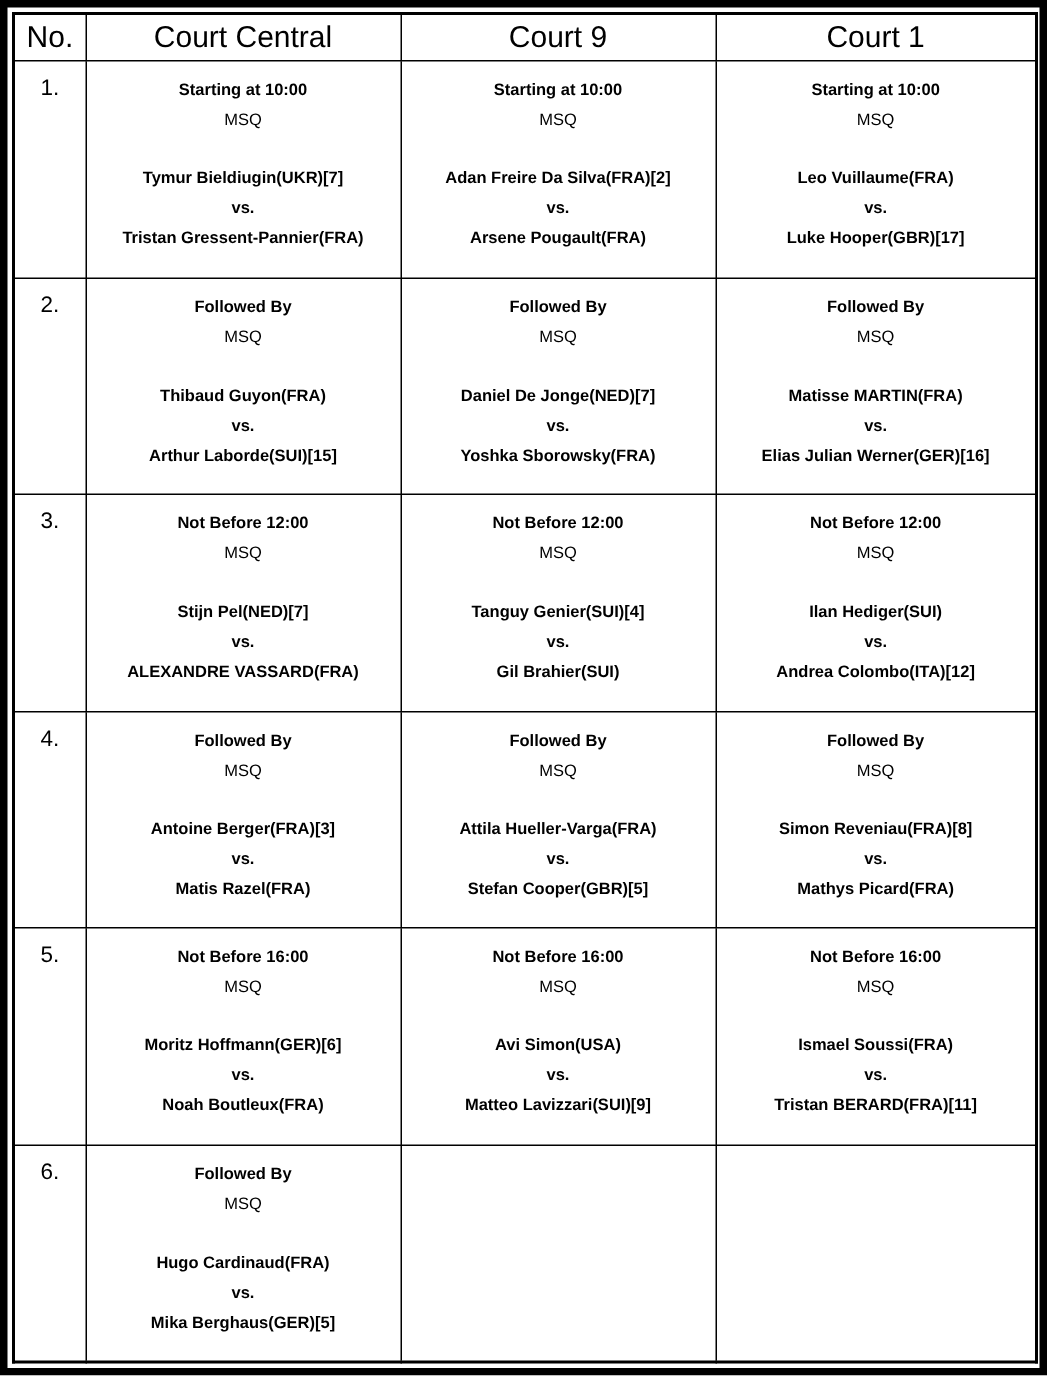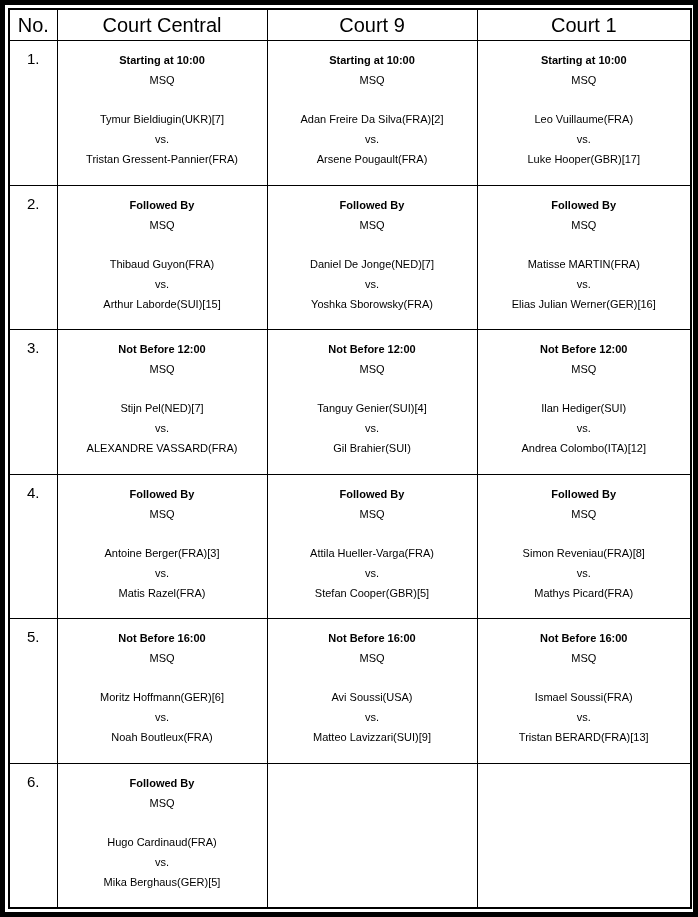--- a/index.html
+++ b/index.html
@@ -53,20 +53,21 @@
     line-height: 20px;
   }
   .event {
     line-height: 20px;
   }
   .spacer {
     height: 19px;
   }
   .player, .vs {
     line-height: 20px;
+    font-weight: bold;
   }
 </style>
 </head>
 <body>
 
 <div class="frame">
   <table class="schedule">
     <colgroup>
       <col style="width:48px">
       <col style="width:210px">
@@ -197,31 +198,31 @@
           <div class="event">MSQ</div>
           <div class="spacer"></div>
           <div class="player">Moritz Hoffmann(GER)[6]</div>
           <div class="vs">vs.</div>
           <div class="player">Noah Boutleux(FRA)</div>
         </td>
         <td class="match-cell">
           <div class="time">Not Before 16:00</div>
           <div class="event">MSQ</div>
           <div class="spacer"></div>
-          <div class="player">Avi Soussi(USA)</div>
+          <div class="player">Avi Simon(USA)</div>
           <div class="vs">vs.</div>
           <div class="player">Matteo Lavizzari(SUI)[9]</div>
         </td>
         <td class="match-cell">
           <div class="time">Not Before 16:00</div>
           <div class="event">MSQ</div>
           <div class="spacer"></div>
           <div class="player">Ismael Soussi(FRA)</div>
           <div class="vs">vs.</div>
-          <div class="player">Tristan BERARD(FRA)[13]</div>
+          <div class="player">Tristan BERARD(FRA)[11]</div>
         </td>
       </tr>
       <tr>
         <td class="no-cell">6.</td>
         <td class="match-cell">
           <div class="time">Followed By</div>
           <div class="event">MSQ</div>
           <div class="spacer"></div>
           <div class="player">Hugo Cardinaud(FRA)</div>
           <div class="vs">vs.</div>

